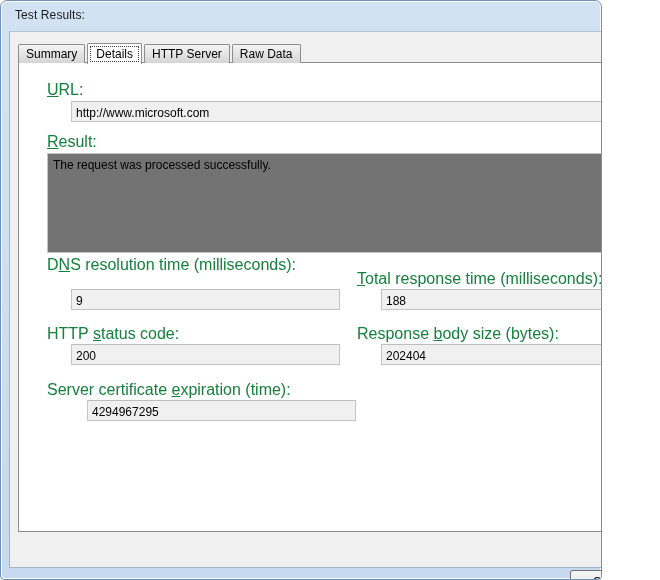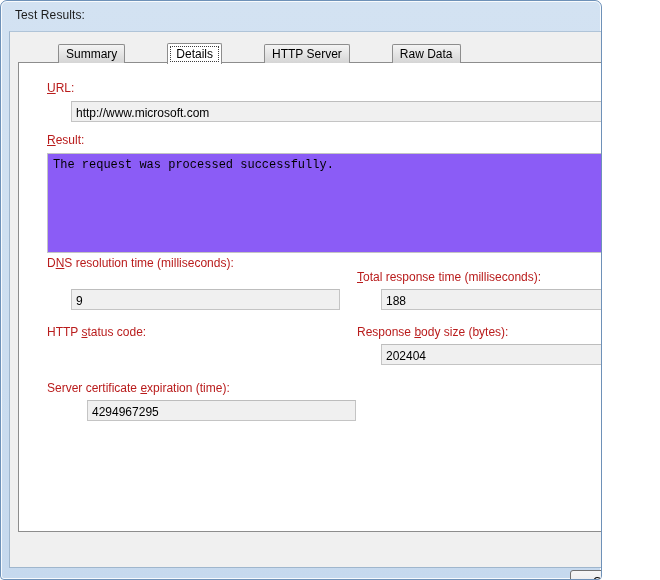--- a/index.html
+++ b/index.html
@@ -114,21 +114,20 @@
     display: flex;
     align-items: center;
     font-size: 12px;
     color: #000000;
     background: linear-gradient(to bottom, #f4f4f4 0%, #e3e3e3 55%, #d5d5d5 100%);
     border: 1px solid #8d8d8d;
     border-bottom: none;
     border-radius: 2px 2px 0 0;
     cursor: pointer;
     white-space: nowrap;
-    margin-left: 40px;
   }
   .tab.selected {
     height: 21px;
     background: #ffffff;
     border-color: #8d8d8d;
     z-index: 4;
     padding: 0 8px;
     margin-bottom: -1px;
   }
   .tab.selected .tab-focus {
@@ -149,22 +148,22 @@
     width: 626px;
     height: 470px;
     box-sizing: border-box;
     background: #ffffff;
     border: 1px solid #8d8d8d;
   }
 
   
   .field-label {
     position: absolute;
-    font-size: 12px;
-    color: #b91c1c;
+    font-size: 16px;
+    color: #15803d;
     white-space: nowrap;
   }
   .field-label .acc { text-decoration: underline; }
 
   .textbox {
     position: absolute;
     box-sizing: border-box;
     background: #f0f0f0;
     border: 1px solid #c4c4c4;
     border-top-color: #bdbdbd;
@@ -175,23 +174,23 @@
     display: flex;
     align-items: center;
     overflow: hidden;
     white-space: nowrap;
     cursor: text;
     margin-left: 24px;
   }
   .textarea {
     position: absolute;
     box-sizing: border-box;
-    background: #8b5cf6;
+    background: #737373;
     border: 1px solid #c4c4c4;
-    font-family: Liberation Mono, monospace;
+    font-family: Liberation Sans, sans-serif;
     font-size: 12px;
     color: #000000;
     padding: 4px 5px;
     line-height: 15px;
     overflow: hidden;
     cursor: text;
   }
 
   
   .btn-close {
@@ -269,20 +268,21 @@
         <div class="field-label" style="left:28px; top:70px;"><span></span><span class="acc">R</span><span>esult:</span></div>
         <div class="textarea" style="left:28px; top:90px; width:570px; height:100px;">The request was processed successfully.</div>
 
         <div class="field-label" style="left:28px; top:193px;"><span>D</span><span class="acc">N</span><span>S resolution time (milliseconds):</span></div>
         <div class="textbox" style="left:28px; top:226px; width:269px; height:21px;">9</div>
 
         <div class="field-label" style="left:338px; top:207px;"><span></span><span class="acc">T</span><span>otal response time (milliseconds):</span></div>
         <div class="textbox" style="left:338px; top:226px; width:269px; height:21px;">188</div>
 
         <div class="field-label" style="left:28px; top:262px;"><span>HTTP </span><span class="acc">s</span><span>tatus code:</span></div>
+        <div class="textbox" style="left:28px; top:281px; width:269px; height:21px;">200</div>
 
         <div class="field-label" style="left:338px; top:262px;"><span>Response </span><span class="acc">b</span><span>ody size (bytes):</span></div>
         <div class="textbox" style="left:338px; top:281px; width:269px; height:21px;">202404</div>
 
         <div class="field-label" style="left:28px; top:318px;"><span>Server certificate </span><span class="acc">e</span><span>xpiration (time):</span></div>
         <div class="textbox" style="left:44px; top:337px; width:269px; height:21px;">4294967295</div>
 
       </div>
     </div>
 

